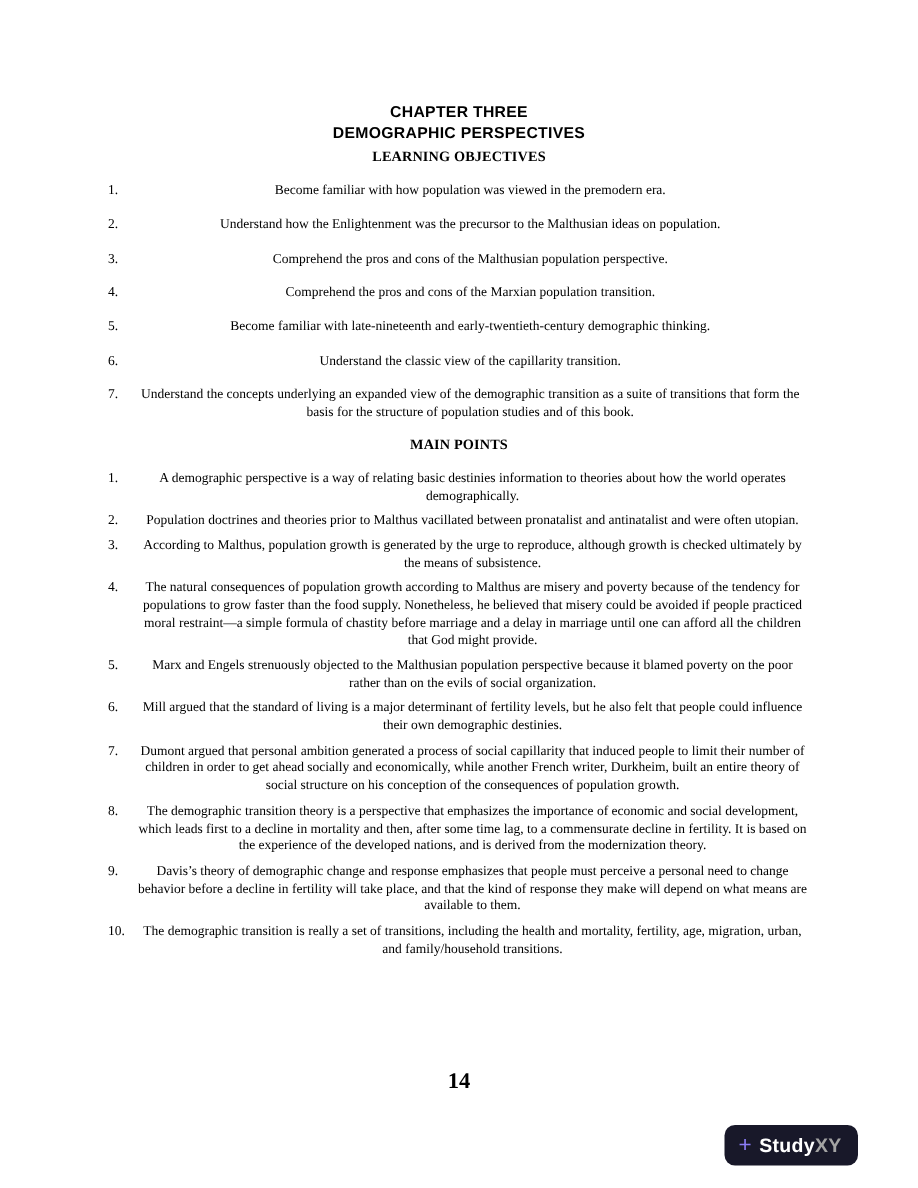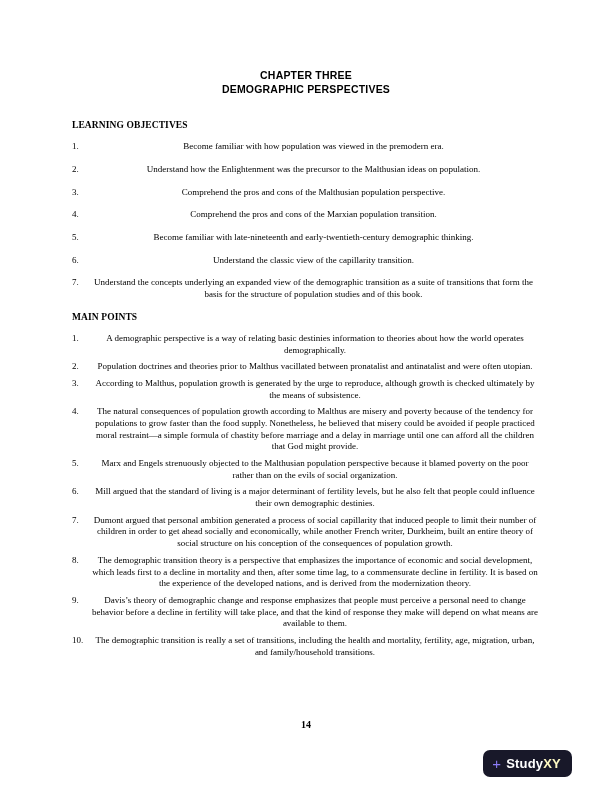--- a/index.html
+++ b/index.html
@@ -21,28 +21,29 @@
     padding: 68px 72px 0 72px;
     box-sizing: border-box;
   }
   .doc-title {
     text-align: center;
     font-family: "Liberation Sans", sans-serif;
     font-weight: bold;
     font-size: 10.5px;
     line-height: 1.35;
     letter-spacing: 0.2px;
-    margin-bottom: 24px;
+    margin-bottom: 4px;
   }
   .section-heading {
     font-family: "Liberation Serif", serif;
     font-weight: bold;
     font-size: 9.5px;
     margin: 0 0 11px 0;
     letter-spacing: 0.1px;
+    text-align: center;
   }
   .mp-heading {
     margin-top: 4px;
   }
   ol.plain {
     list-style: none;
     margin: 0;
     padding: 0;
   }
   .li {
@@ -61,21 +62,21 @@
     flex: 1;
     text-align: center;
   }
   .page-number {
     position: absolute;
     bottom: 62px;
     left: 0;
     width: 100%;
     text-align: center;
     font-weight: bold;
-    font-size: 10px;
+    font-size: 15px;
     font-family: "Liberation Serif", serif;
   }
   .brand-badge {
     position: absolute;
     right: 40px;
     bottom: 15px;
     height: 27px;
     padding: 0 11px 0 9px;
     border-radius: 7px;
     display: flex;
@@ -183,15 +184,15 @@
         </li>
       </ol>
     </section>
 
   </div>
 
   <div class="page-number">14</div>
 
   <div class="brand-badge" id="brand-badge" style="background: rgb(24, 24, 41);">
     <span class="brand-plus" style="color: rgb(139, 124, 247);">+</span>
-    <span class="brand-name"><span>Study</span><span id="brand-accent" style="color: #fef9c3;">XY</span></span>
+    <span class="brand-name"><span>Study</span><span id="brand-accent" style="color: #a3a3a3;">XY</span></span>
   </div>
 </div>
 
 </body></html>

